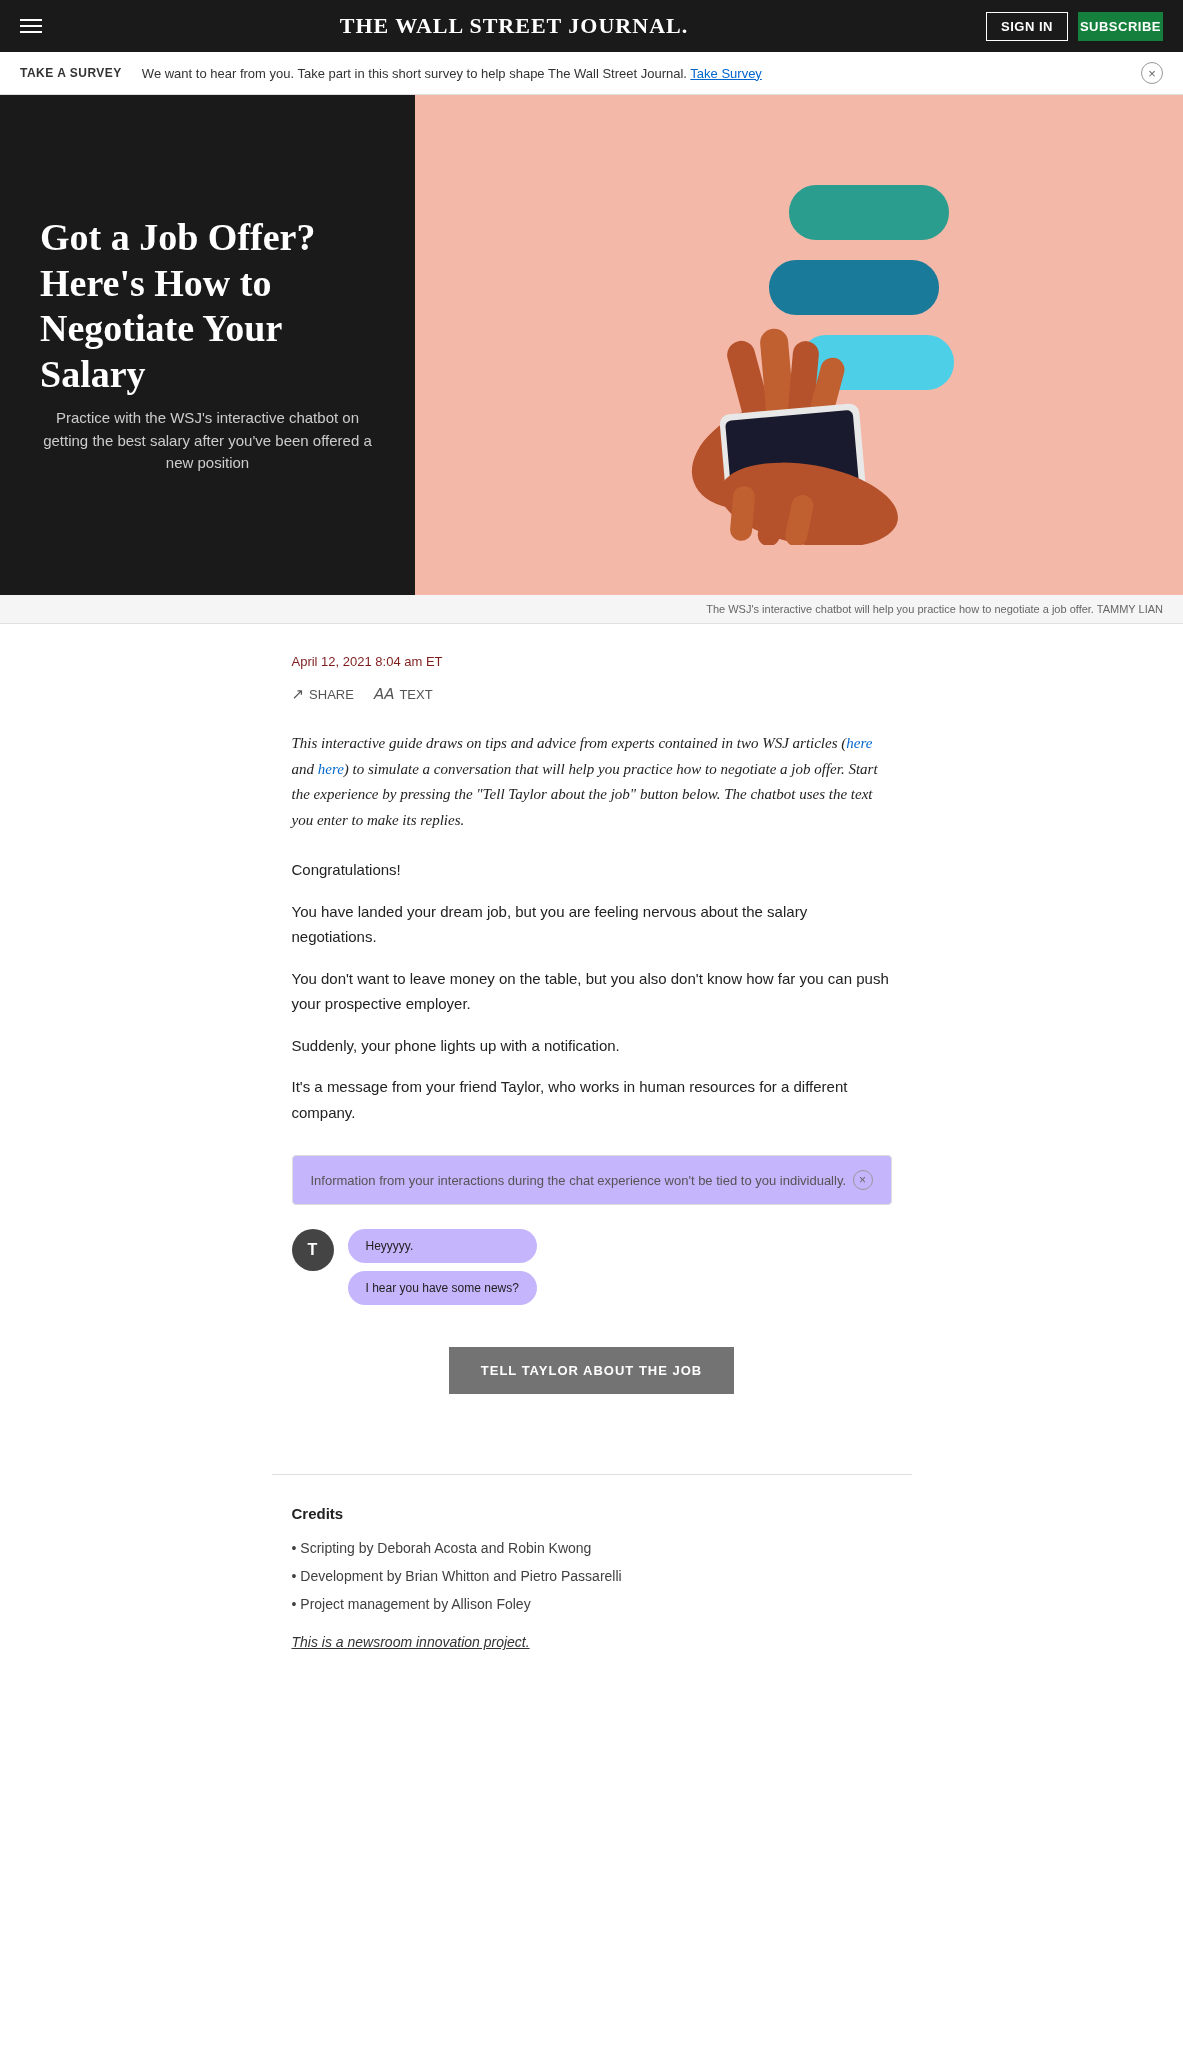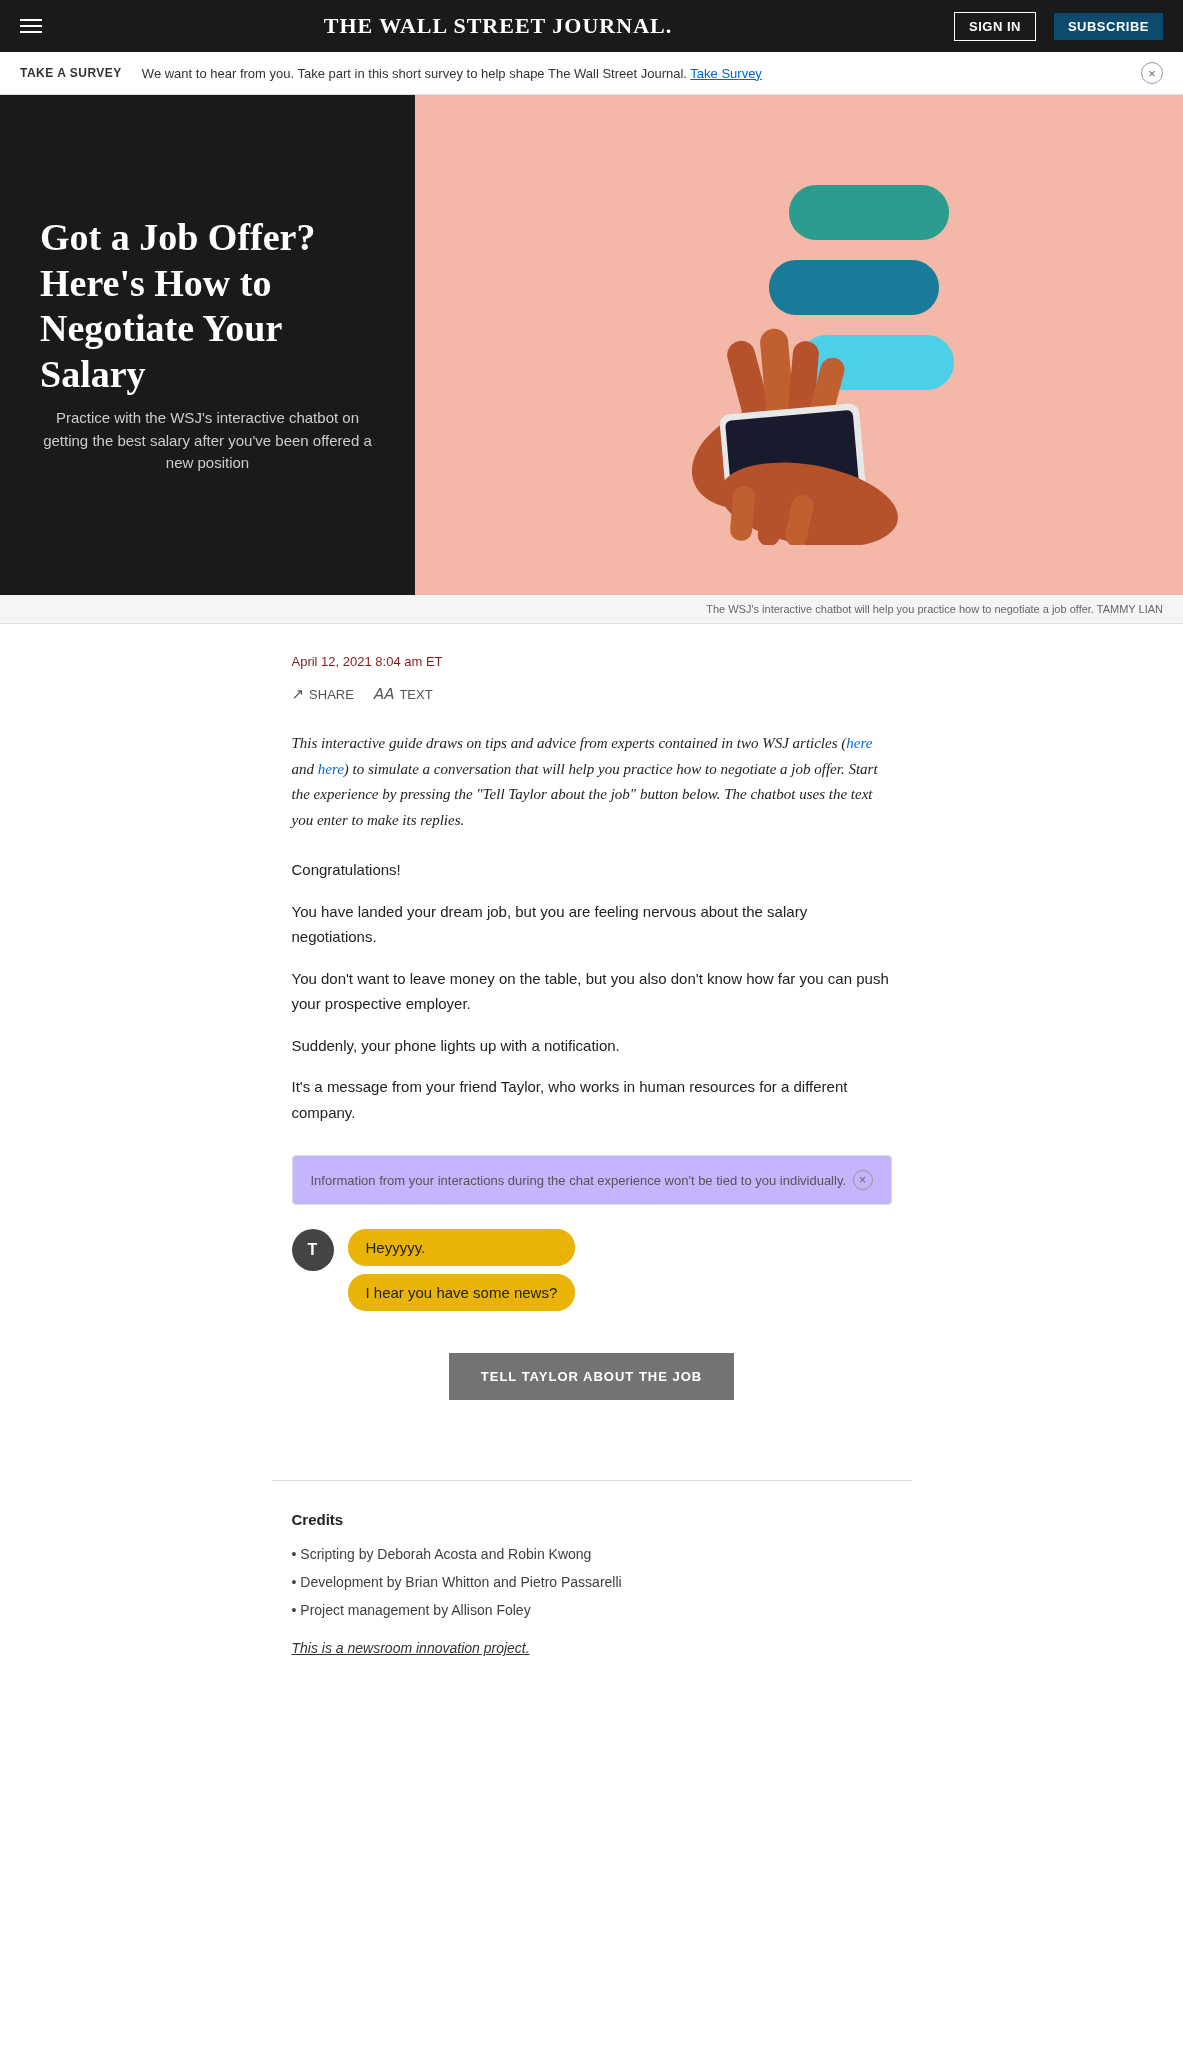--- a/index.html
+++ b/index.html
@@ -23,38 +23,38 @@
     .nav-logo {
       font-family: 'Times New Roman', serif;
       color: #fff;
       font-size: 22px;
       font-weight: bold;
       letter-spacing: 1px;
       text-align: center;
       flex: 1;
     }
     .nav-buttons {
-      display: flex; gap: 18px; align-items: center;
+      display: flex; gap: 10px; 
     }
     .btn-signin {
       border: 1px solid #fff;
       color: #fff;
       background: transparent;
       padding: 6px 14px;
       font-size: 13px;
       cursor: pointer;
       font-family: Arial, sans-serif;
       font-weight: bold;
       letter-spacing: 0.5px;
     }
     .btn-subscribe {
       border: none;
       color: #1a1a1a;
-      background: #0c4a6e;
-      padding: 6px 14px;
+      background: #15803d;
+      padding: 6px 2px;
       font-size: 13px;
       cursor: pointer;
       font-family: Arial, sans-serif;
       font-weight: bold;
       letter-spacing: 0.5px;
       color: #fff;
     }
 
     
     .survey-banner {
@@ -247,25 +247,25 @@
       font-size: 16px;
       font-family: Arial, sans-serif;
       flex-shrink: 0;
     }
     .chat-bubbles {
       display: flex;
       flex-direction: column;
       gap: 8px;
     }
     .chat-bubble {
-      background: #eab308;
+      background: #c4b5fd;
       border-radius: 18px;
       padding: 10px 18px;
       font-family: Arial, sans-serif;
-      font-size: 15px;
+      font-size: 12px;
       color: #222;
       display: inline-block;
       max-width: 320px;
     }
     .cta-button-wrapper {
       text-align: center;
       margin: 30px 0 50px;
     }
     .cta-button {
       background: #737373;

